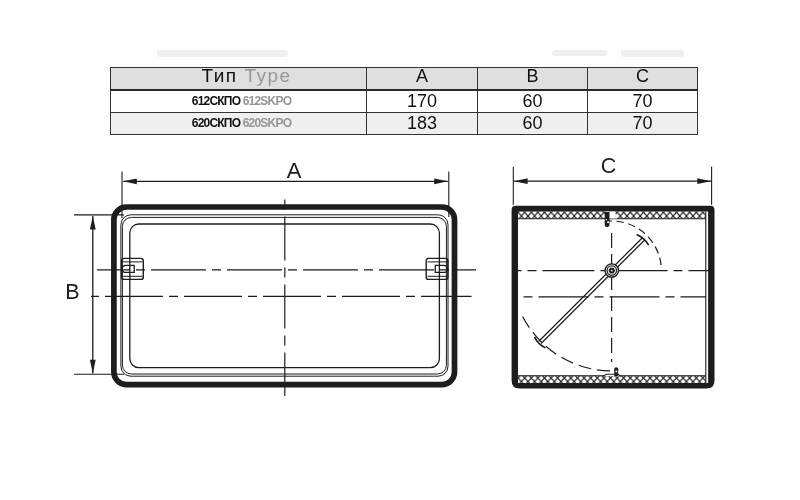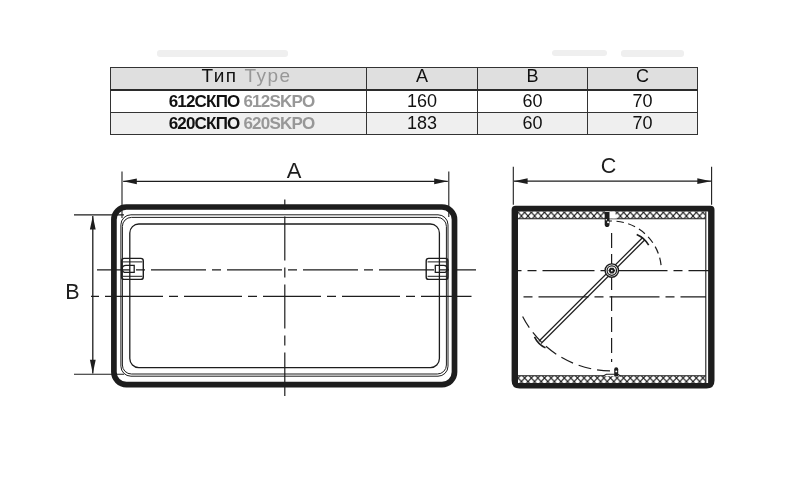--- a/index.html
+++ b/index.html
@@ -3,21 +3,21 @@
 <meta charset="utf-8">
 <style>
   html,body{margin:0;padding:0;background:#fff;}
   #canvas{position:relative;width:800px;height:500px;background:#fff;overflow:hidden;
           font-family:"Liberation Sans",sans-serif;}
   .smear{position:absolute;background:#efefef;border-radius:3px;}
   table.spec{position:absolute;left:110px;top:67px;width:587px;border-collapse:collapse;
              table-layout:fixed;font-family:"Liberation Sans",sans-serif;}
   table.spec td{border:1.5px solid #333;text-align:center;vertical-align:middle;
                 font-size:18px;font-weight:400;color:#111;padding:0;height:17.5px;line-height:21px;}
-  table.spec td.nm{font-size:17px;font-weight:700;letter-spacing:-0.8px;padding-left:6px;}
+  table.spec td.nm{font-size:12px;font-weight:700;letter-spacing:-0.8px;padding-left:6px;}
   table.spec tr.hdr td{background:#dfdfdf;border-bottom:2.5px solid #2b2b2b;height:15.5px;line-height:14px;padding-bottom:5px;margin-left:46px;}
   table.spec tr.hdr td.nm{font-size:19px;font-weight:400;letter-spacing:1.5px;padding-left:16px;}
   table.spec tr.alt td{background:#efefef;margin-left:28px;}
   .gr{color:#979797;}
   svg{position:absolute;left:0;top:0;}
 </style>
 </head>
 <body>
 <div id="canvas">
 
@@ -38,21 +38,21 @@
   <tbody>
         <tr class="hdr">
           <td class="nm">Тип <span class="gr">Type</span></td>
           <td>A</td>
           <td>B</td>
           <td>C</td>
         </tr>
 
   <tr>
           <td class="nm">612СКПО <span class="gr">612SKPO</span></td>
-          <td>160</td>
+          <td>170</td>
           <td>60</td>
           <td>70</td>
         </tr>
 
   <tr class="alt">
           <td class="nm">620СКПО <span class="gr">620SKPO</span></td>
           <td>183</td>
           <td>60</td>
           <td>70</td>
         </tr>

